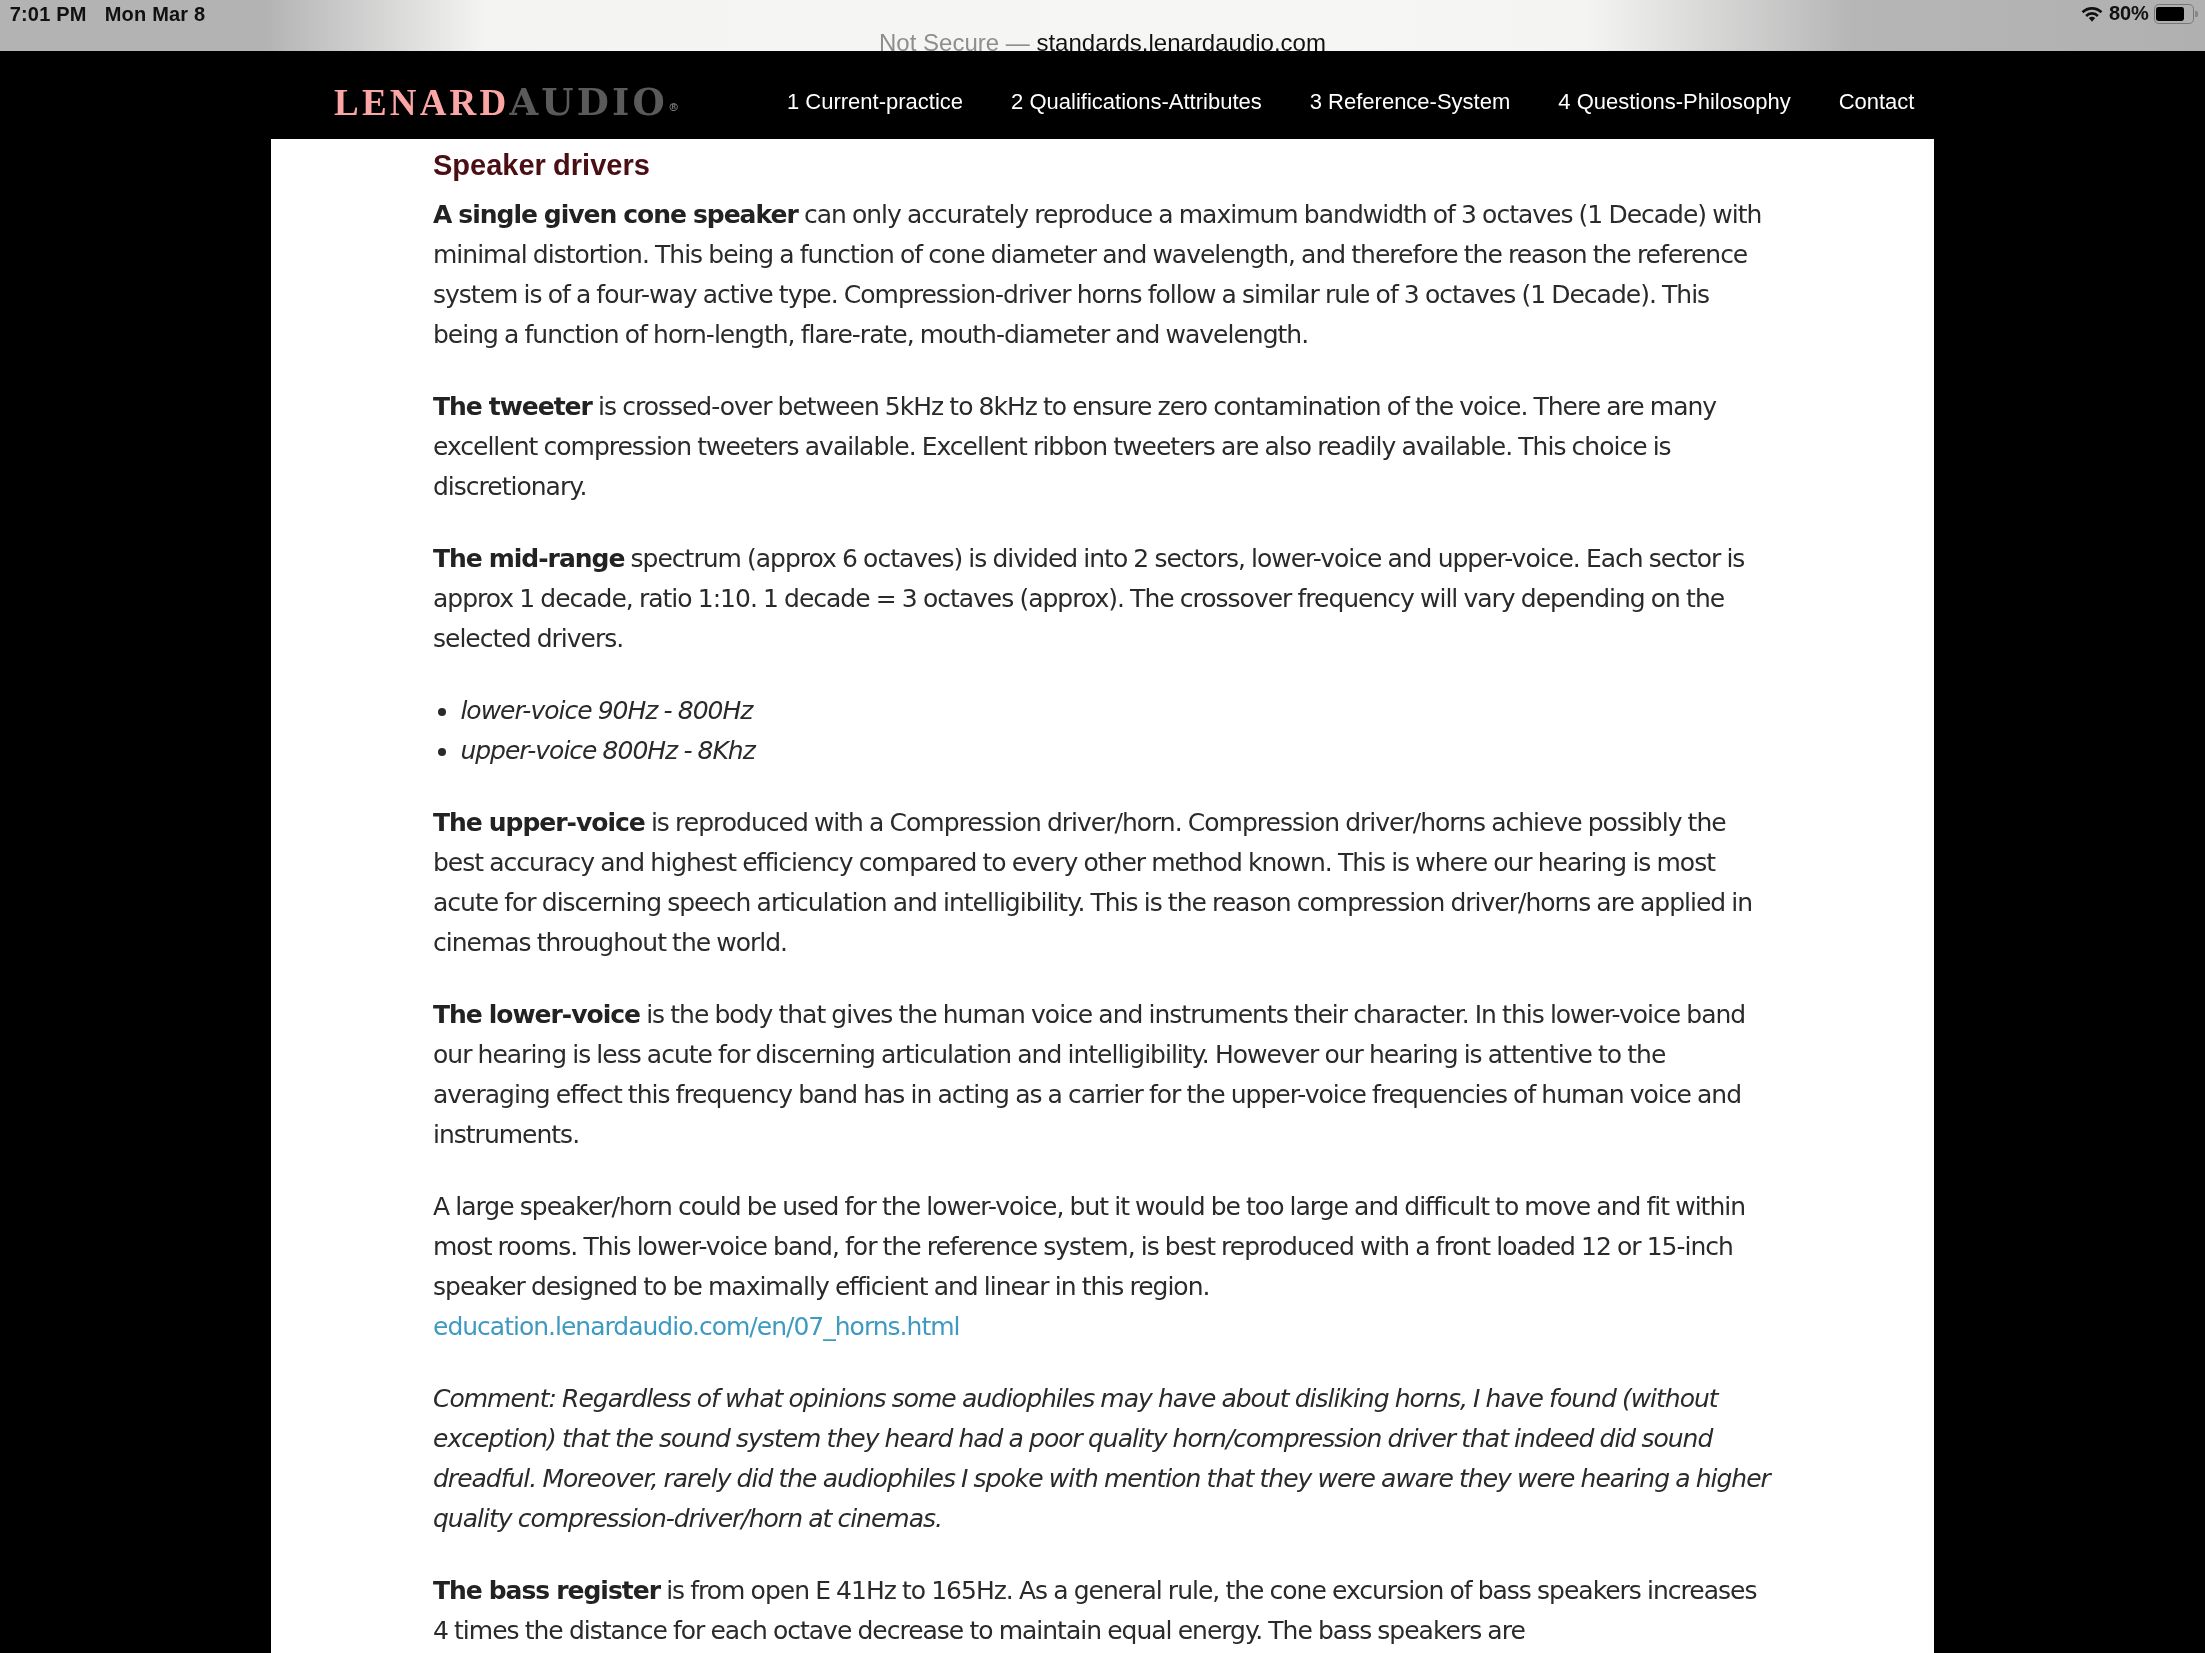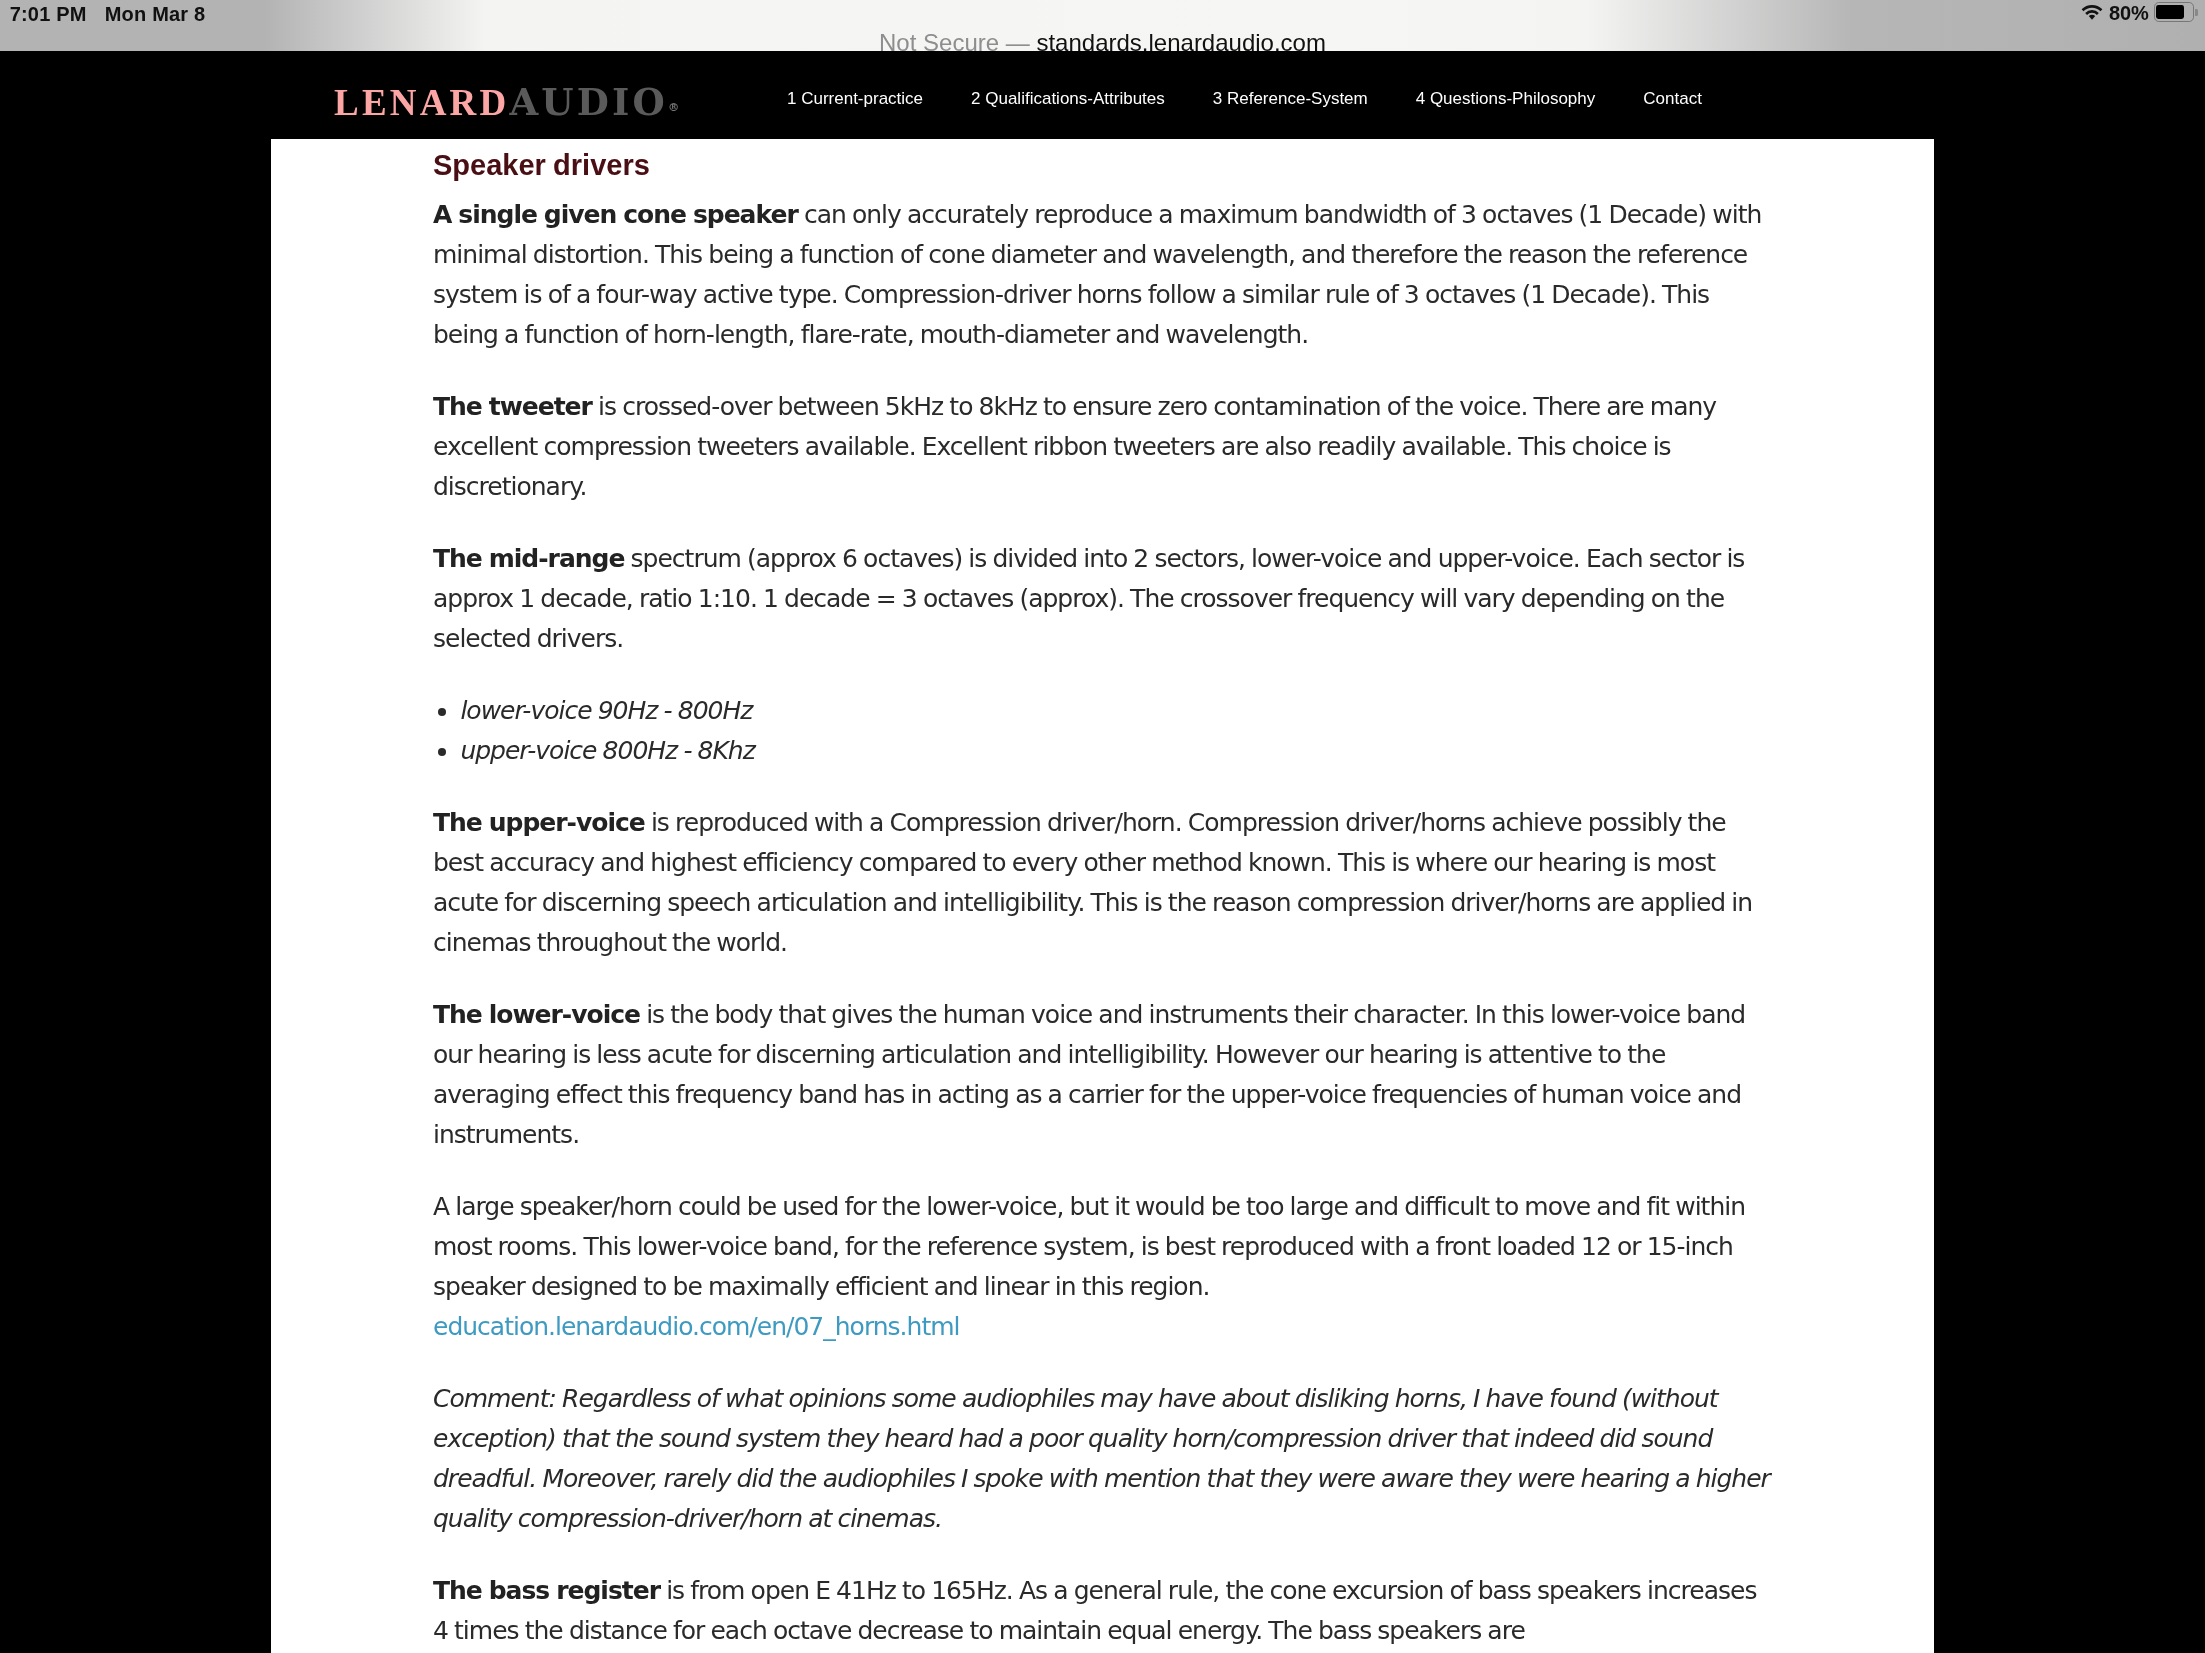--- a/index.html
+++ b/index.html
@@ -11,21 +11,21 @@
   .chrome-top {
     position:absolute; left:0; top:0; width:2205px; height:51px;
     background:linear-gradient(90deg,#b3b3b3 0%,#b3b3b3 12%,#f4f4f3 22%,#f6f6f5 60%,#f4f4f3 72%,#b6b6b6 84%,#b0b0b0 100%);
   }
   .status-time {
     position:absolute; left:9.7px; top:3.2px; font-size:20px; font-weight:bold; color:#111;
     font-family:"Liberation Sans", sans-serif; letter-spacing:0.2px;
   }
   .status-time span { margin-right:18px; }
   .status-right {
-    position:absolute; right:11.3px; top:2.4px; display:flex; gap:4.8px;
+    position:absolute; right:11.3px; top:2.4px; display:flex; align-items:center; gap:4.8px;
     font-size:20px; font-weight:bold; color:#111;
   }
   .wifi { width:24px; height:19.4px; }
   .battery {
     width:40px; height:19.4px; border:1.6px solid #777; border-radius:4.8px; box-sizing:border-box;
     position:relative; padding:1.6px;
   }
   .battery .level { width:80%; height:100%; background:#000; border-radius:2.4px; }
   .battery:after {
     content:""; position:absolute; right:-4.8px; top:5.7px; width:2.4px; height:6.5px; background:#888; border-radius:0 1.6px 1.6px 0;
@@ -44,21 +44,21 @@
     position:absolute; left:334px; top:82px; font-family:"DejaVu Serif", serif; font-weight:bold;
     font-size:37px; letter-spacing:3.2px; line-height:40px;
   }
   .logo .l1 { color:#fca5a5;font-family:Liberation Serif, serif; }
   .logo .l2 { color:#5a5a5a; }
   .logo sup { font-size:11.3px; color:#777; vertical-align:top; position:relative; top:4.8px; letter-spacing:0; }
   .nav-links {
     position:absolute; left:787px; top:89px; display:flex; gap:48px;
   }
   .nav-links a {
-    color:#fff; font-size:17px; text-decoration:none; white-space:nowrap;
+    color:#fff; font-size:22px; text-decoration:none; white-space:nowrap;
   }
 
   
   .panel {
     position:absolute; left:271px; top:139px; width:1663px; height:1514px; background:#fff;
   }
   .content {
     position:absolute; left:433px; top:145px; width:1340px;
     font-family:"DejaVu Sans", sans-serif; color:#2a2a2a; font-size:25px; line-height:40px;
     letter-spacing:-1px; word-spacing:-0.8px;

